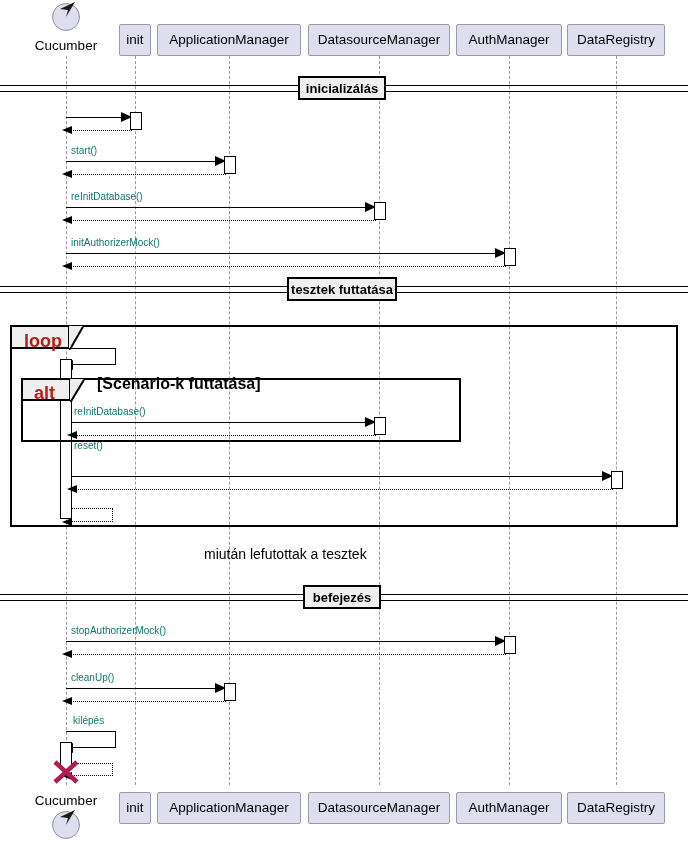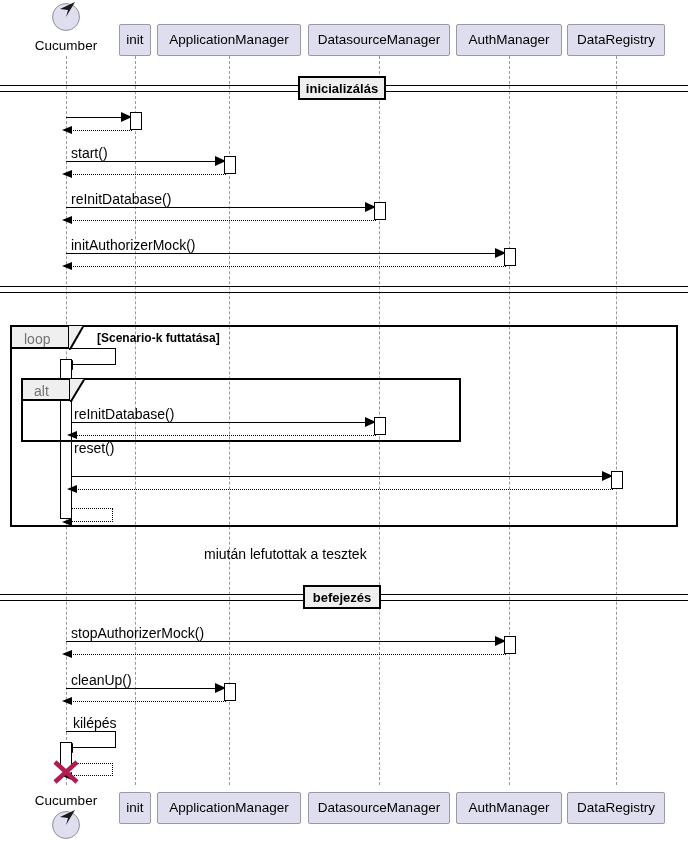--- a/index.html
+++ b/index.html
@@ -63,22 +63,22 @@
   }
   
   .msg-line{
     position:absolute;
     height:0;
     border-top:1.4px solid #000;
   }
   .msg-line.ret{border-top:1.2px dotted #000;}
   .msg-label{
     position:absolute;
-    font-size:14px;
-    color:#000000;
+    font-size:10px;
+    color:#0f766e;
     white-space:nowrap;
   }
   .arrow-r, .arrow-l{position:absolute;width:0;height:0;}
   .arrow-r{
     border-top:5px solid transparent;
     border-bottom:5px solid transparent;
     border-left:11px solid #000;
   }
   .arrow-l{
     border-top:5px solid transparent;
@@ -138,33 +138,34 @@
     border-right:2px solid #000;
     border-bottom:2px solid #000;
     z-index:4;
   }
   .frag-tab-cut{
     position:absolute;
     z-index:5;
   }
   .frag-op{
     position:absolute;
-    font-size:14px;
-    font-weight:normal;
-    color:#737373;
+    font-size:18px;
+    font-weight:bold;
+    color:#b91c1c;
     z-index:6;
     white-space:nowrap;
   }
   .frag-guard{
     position:absolute;
-    font-size:12px;
+    font-size:16px;
     font-weight:bold;
     color:#000;
     z-index:6;
     white-space:nowrap;
+    margin-top:44px;
   }
   
   .freetext{
     position:absolute;
     font-size:14px;
     color:#000;
     white-space:nowrap;
   }
   
   .destroy{position:absolute;z-index:7;}
@@ -219,20 +220,21 @@
 
   <div class="msg-label" style="left:71px;top:237px;">initAuthorizerMock()</div>
   <div class="msg-line" style="left:66px;top:253px;width:440px;"></div>
   <div class="arrow-r" style="left:495px;top:248px;"></div>
   <div class="activation" style="left:504px;top:248px;width:12px;height:18px;"></div>
   <div class="msg-line ret" style="left:68px;top:266px;width:438px;"></div>
   <div class="arrow-l thin" style="left:62px;top:262px;"></div>
 
   <div class="divider-rule" style="top:286px;"></div>
   <div class="divider-rule" style="top:292px;"></div>
+  <div class="divider-box" style="left:287px;top:277px;width:110px;height:24px;">tesztek futtatása</div>
 
   <div class="fragment" style="left:10px;top:325px;width:668px;height:202px;"></div>
   <div class="frag-tab" style="left:12px;top:327px;width:58px;height:22px;"></div>
   <svg class="frag-tab-cut" style="left:69px;top:326px;" width="16" height="24" viewBox="0 0 16 24">
     <path d="M0 0 L14 0 L1 23 L0 23 Z" fill="#EFEFEF" stroke="none"></path>
     <path d="M14 0.8 L1.2 23" stroke="#000" stroke-width="2" fill="none"></path>
     <path d="M0 23 L1.5 23" stroke="#000" stroke-width="2" fill="none"></path>
   </svg>
   <div class="frag-op" style="left:24px;top:331px;">loop</div>
   <div class="frag-guard" style="left:97px;top:331px;">[Scenario-k futtatása]</div>

